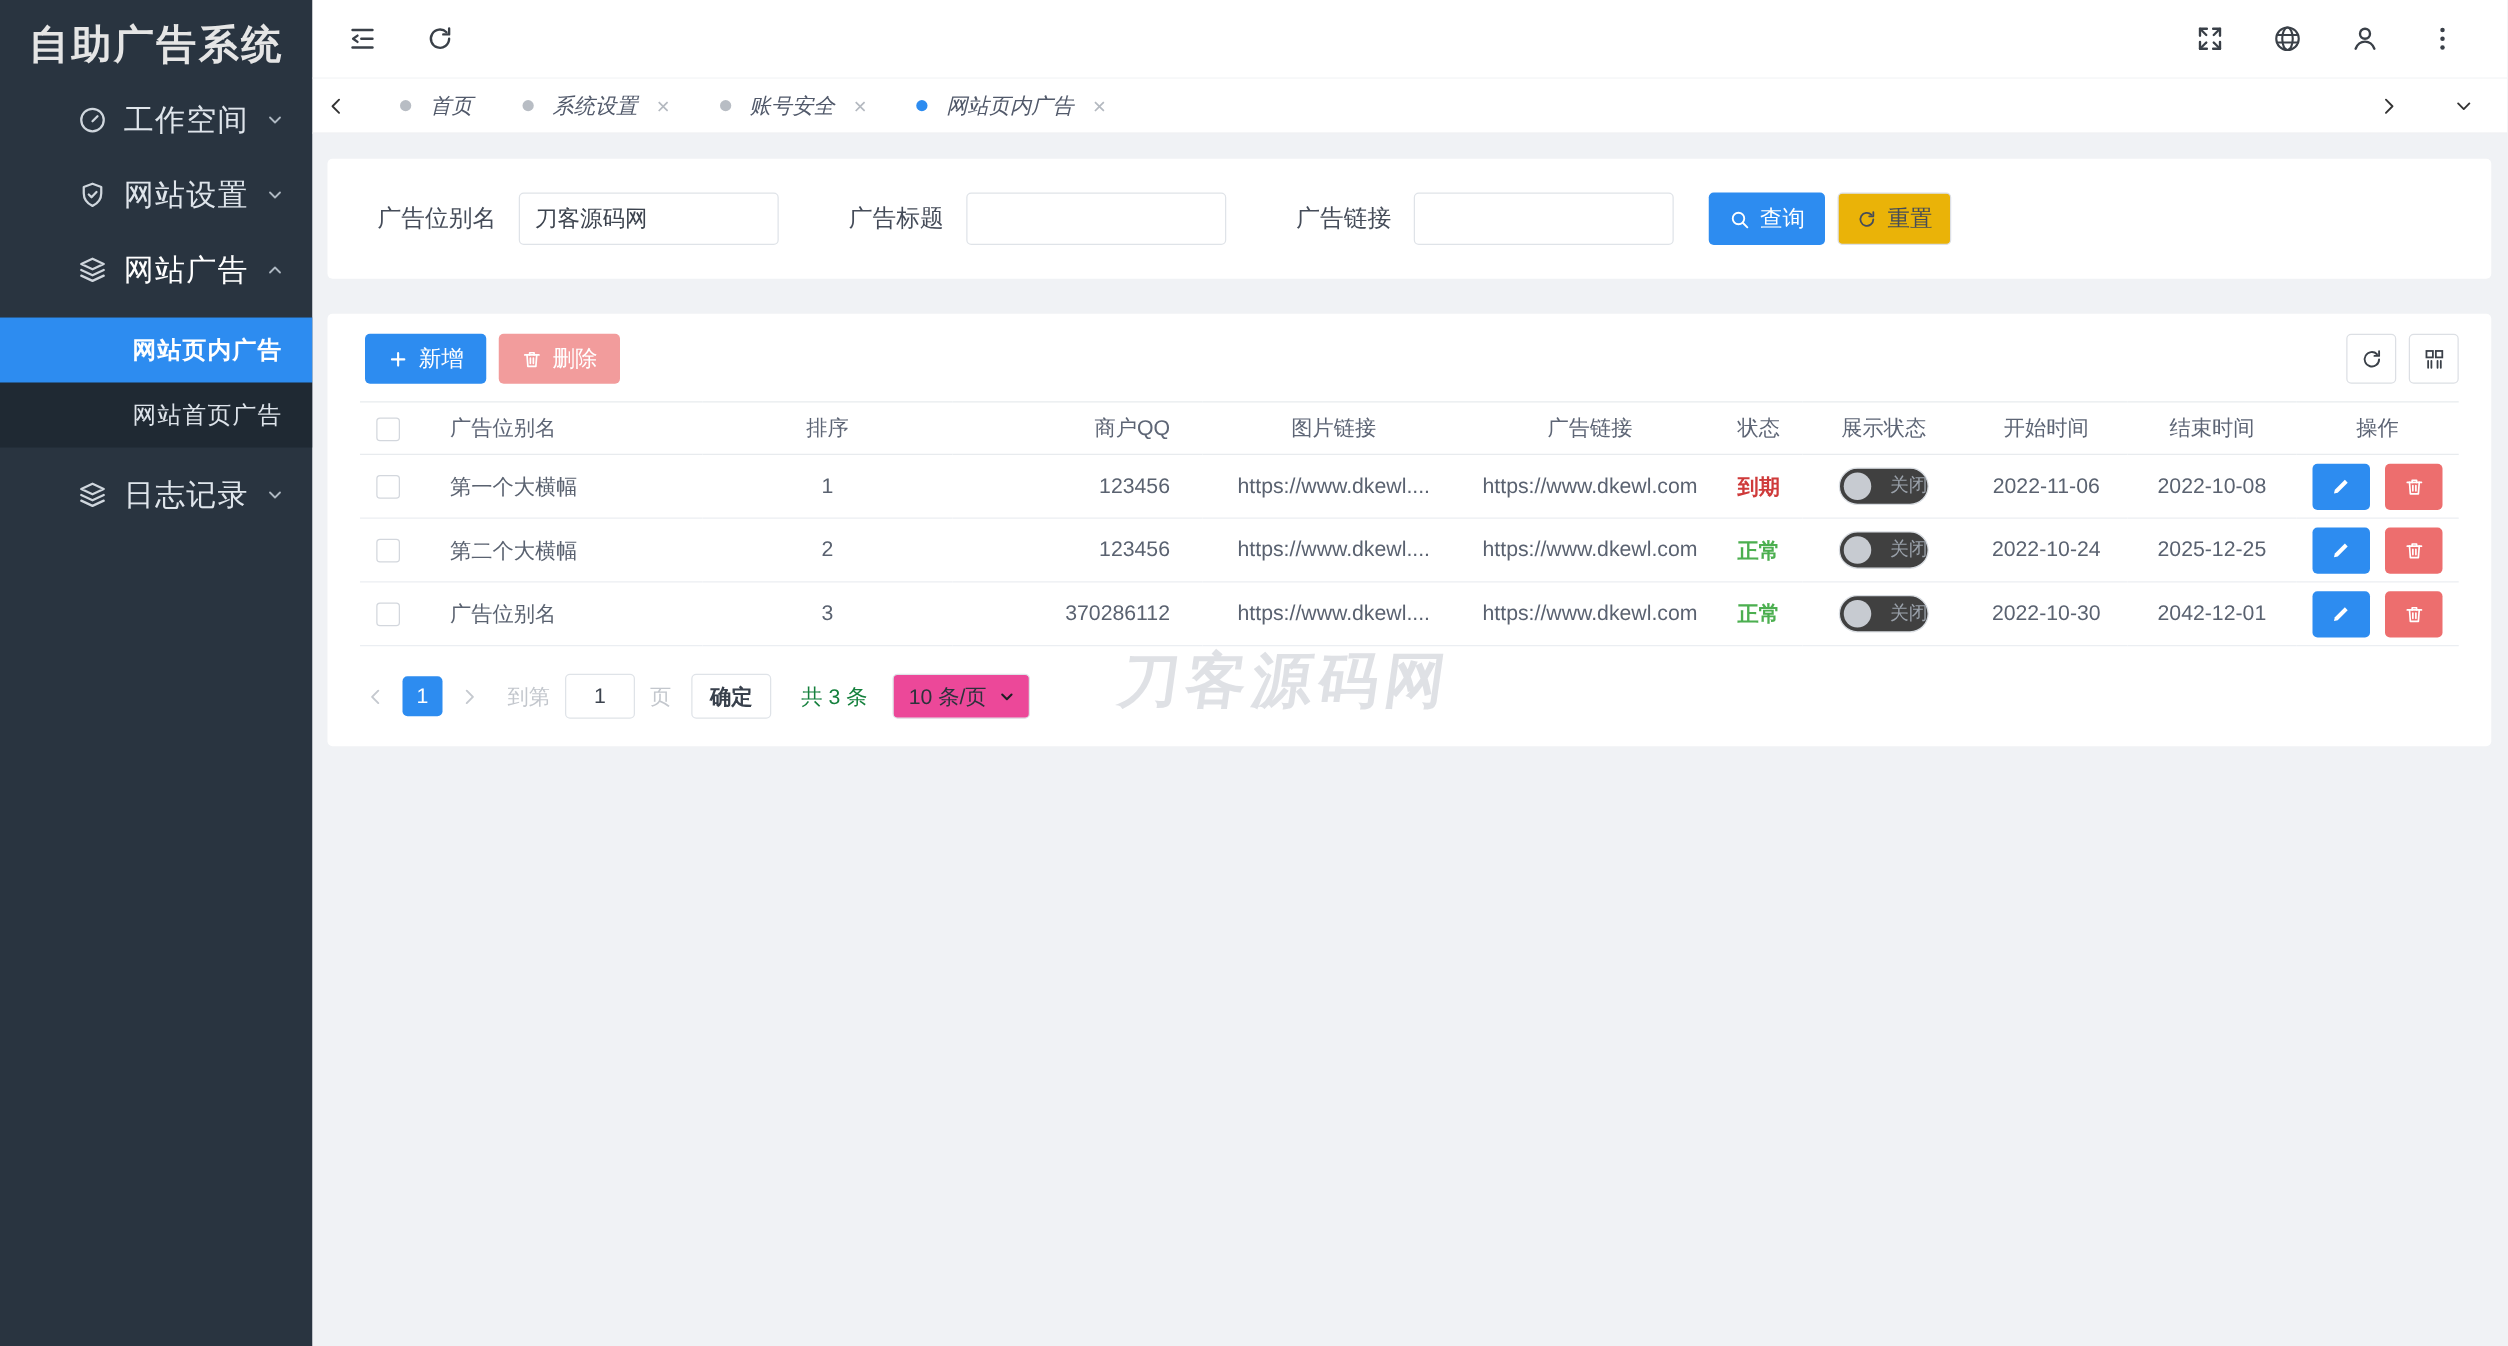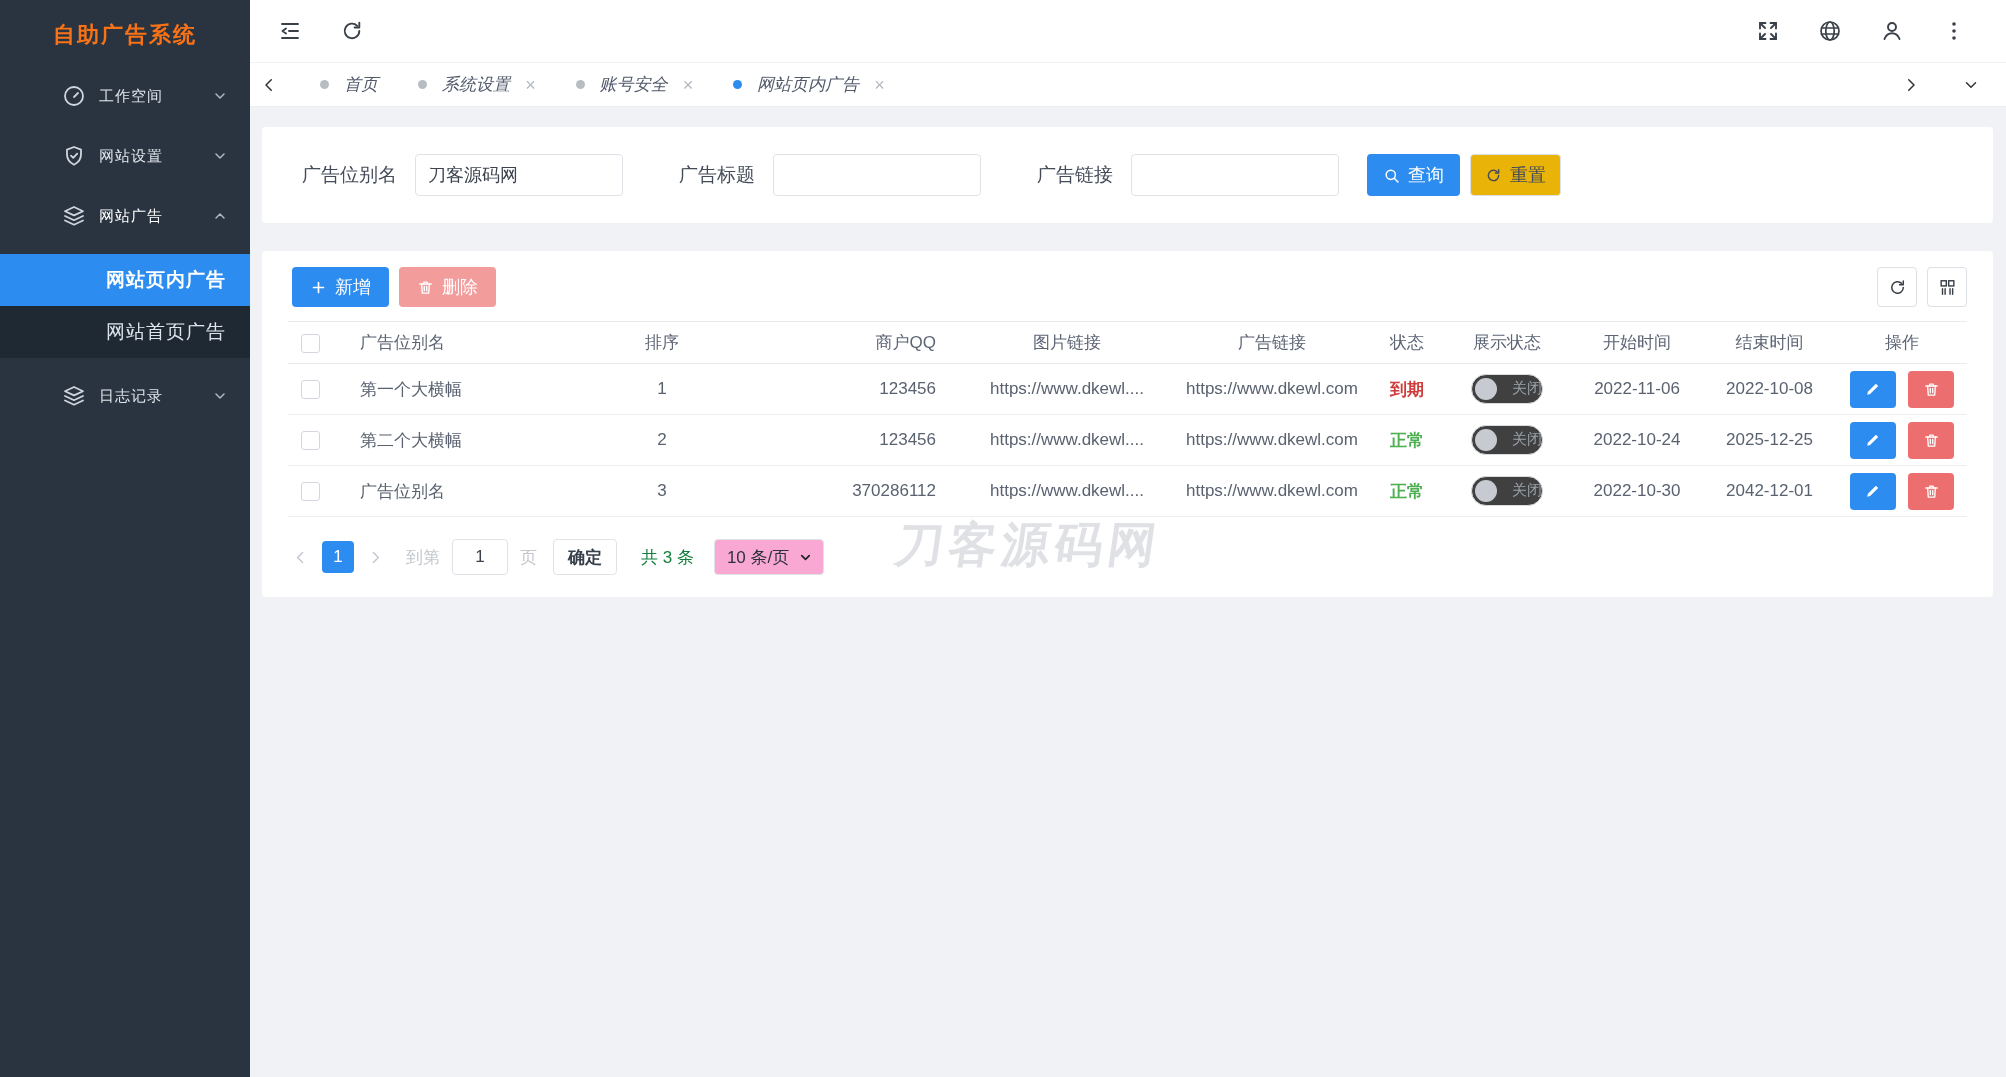--- a/index.html
+++ b/index.html
@@ -2,22 +2,22 @@
 <html><head>
 <meta charset="utf-8">
 <style>
   * { margin:0; padding:0; box-sizing:border-box; }
   html,body { width:2006px; height:1077px; overflow:hidden; }
   body { display:flex; font-family:"Liberation Sans","DejaVu Sans",sans-serif; background:#f0f2f5; color:#515a6e; }
   svg { display:block; }
 
   
   .sidebar { width:250px; flex-shrink:0; background:#293440; color:#dfe5eb; display:flex; flex-direction:column; }
-  .sidebar-title { height:66px; line-height:70px; text-align:center; font-size:22px; font-weight:bold; color:#f97316; letter-spacing:2px; }
-  .menu-item { height:60px; display:flex; align-items:center; padding:0 22px 0 62px; font-size:15px; cursor:pointer; }
+  .sidebar-title { height:66px; line-height:70px; text-align:center; font-size:32px; font-weight:bold; color:#e5e5e5; letter-spacing:2px; }
+  .menu-item { height:60px; display:flex; align-items:center; padding:0 22px 0 62px; font-size:24px; cursor:pointer; }
   .menu-item .m-icon { width:24px; height:24px; margin-right:13px; color:#cfd6dd; }
   .menu-item .m-label { flex:1; letter-spacing:1px; }
   .menu-item .m-chevron { width:16px; height:16px; color:#aeb8c2; }
   .menu-item.expanded { color:#ffffff; }
   .submenu { background:#1f2933; margin-top:8px; }
   .submenu-item { height:52px; display:flex; align-items:center; padding-left:106px; font-size:19px; color:#dde3ea; cursor:pointer; letter-spacing:1px; }
   .submenu-item.active { background:#2d8cf0; color:#fff; font-weight:bold; }
   .menu-item.logs { margin-top:8px; }
 
   
@@ -80,21 +80,21 @@
 
   .pagination { display:flex; align-items:center; margin:22px 26px 0 30px; font-size:17px; }
   .pg-arrow { width:17px; height:17px; color:#c5c9cf; cursor:default; }
   .pg-page { width:32px; height:32px; border-radius:4px; background:#2d8cf0; color:#fff; display:flex; align-items:center; justify-content:center; margin:0 13px; cursor:pointer; }
   .pg-muted { color:#c3c7cd; }
   .pg-goto-label { margin:0 12px 0 22px; }
   .pg-input { width:56px; height:36px; border:1px solid #dfe3e8; border-radius:4px; text-align:center; font-size:17px; color:#3c434e; outline:none; font-family:inherit; }
   .pg-unit { margin:0 16px 0 12px; }
   .pg-confirm { height:36px; padding:0 14px; border:1px solid #dfe3e8; border-radius:4px; background:#fff; font-size:17px; color:#38404c; font-weight:bold; cursor:pointer; font-family:inherit; }
   .pg-total { margin-left:24px; color:#15803d; }
-  .pg-select { margin-left:20px; height:36px; border:1px solid #dfe3e8; border-radius:4px; padding:0 10px 0 12px; display:flex; align-items:center; cursor:pointer; background:#f9a8d4; color:#2c323c; }
+  .pg-select { margin-left:20px; height:36px; border:1px solid #dfe3e8; border-radius:4px; padding:0 10px 0 12px; display:flex; align-items:center; cursor:pointer; background:#ec4899; color:#2c323c; }
   .pg-select svg { width:15px; height:15px; margin-left:9px; color:#1c1f24; }
 
   .watermark { position:absolute; left:646px; top:406px; font-size:48px; font-weight:bold; letter-spacing:5px; color:#b9bdc7; opacity:0.45; transform:skewX(-8deg); pointer-events:none; z-index:5; white-space:nowrap; }
 </style>
 </head>
 <body>
 
 <aside class="sidebar">
   <div class="sidebar-title">自助广告系统</div>
 

